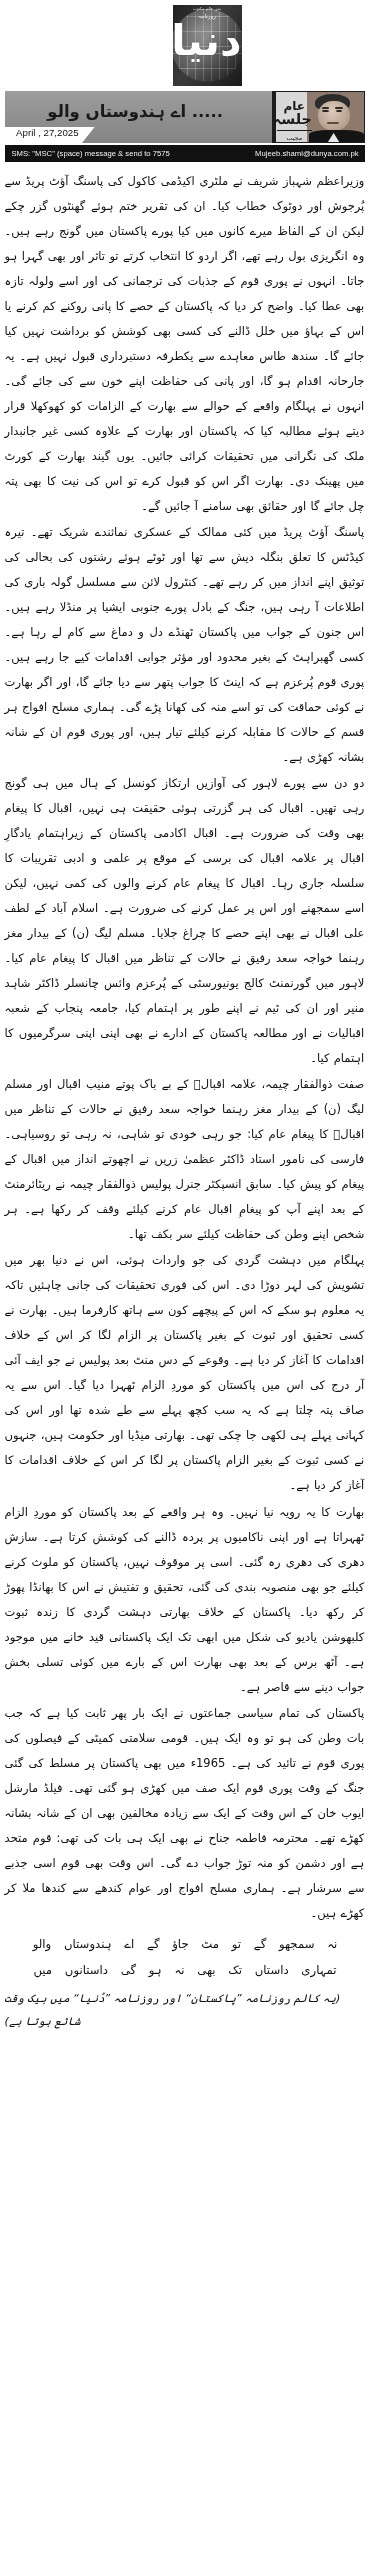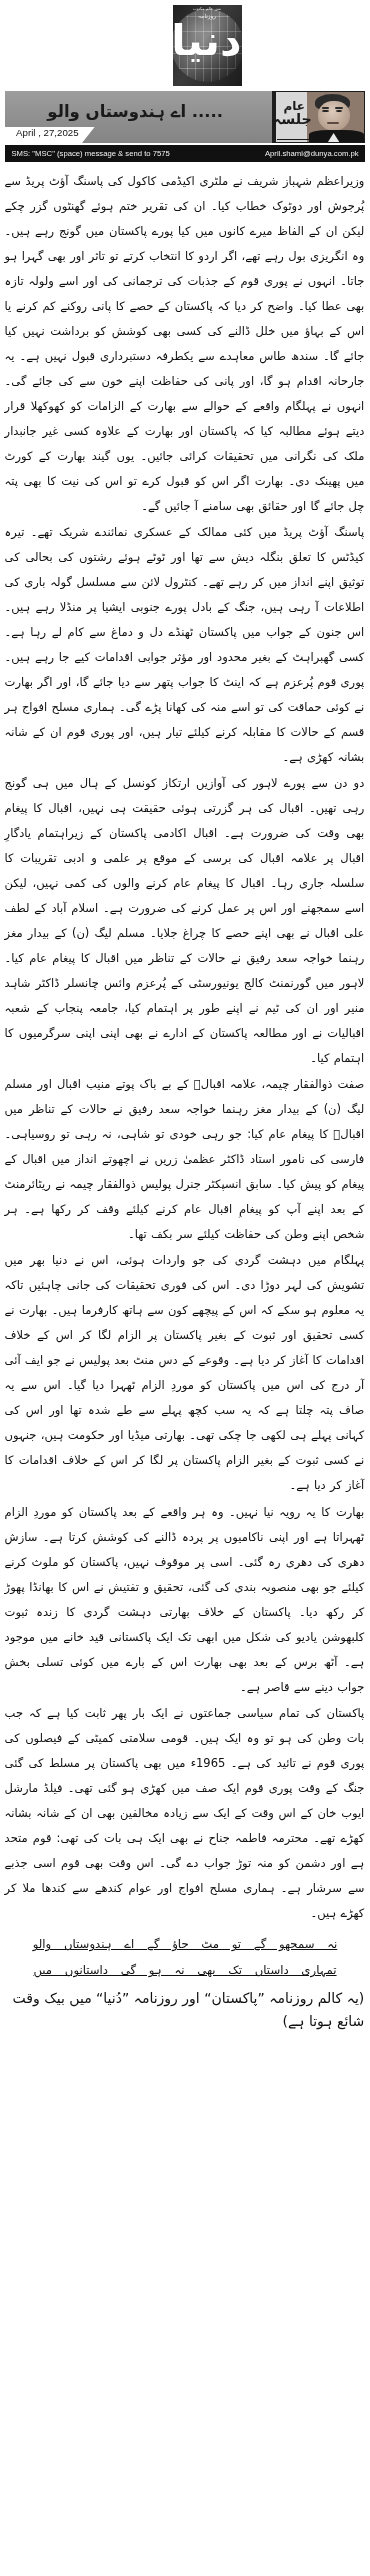--- a/index.html
+++ b/index.html
@@ -246,21 +246,21 @@
     font-weight: bold;
     line-height: 12px;
     font-family: "DejaVu Sans", "Liberation Sans", sans-serif;
   }
   .brand-jalsa {
     font-size: 14.2px;
     font-weight: bold;
     line-height: 15px;
     font-family: "DejaVu Sans", "Liberation Sans", sans-serif;
     border-bottom: 1.1px solid #1a1a1a;
-    padding-bottom: 12px;
+    padding-bottom: 3px;
   }
   .brand-name {
     font-size: 6.3px;
     line-height: 9px;
     margin-top: 2.3px;
     font-family: "DejaVu Sans", "Liberation Sans", sans-serif;
   }
   .brand-spine {
     position: absolute;
     left: 0;
@@ -308,34 +308,34 @@
     text-align: justify;
   }
   .verse {
     margin: 5.7px 8px 3.4px 8px;
     direction: rtl;
     text-align: center;
     color: #101010;
     font-family: "DejaVu Sans", "Liberation Sans", sans-serif;
     font-size: 11.7px;
     line-height: 26px;
-    text-decoration: underline;
   }
   .verse .vline {
     display: block;
     word-spacing: 9px;
   }
   .footnote {
     margin: 3.4px 5.7px 0 4.6px;
     direction: rtl;
-    text-align: right;
+    text-align: left;
     color: #101010;
     font-family: "DejaVu Sans", "Liberation Sans", sans-serif;
-    font-size: 14px;
+    font-size: 11px;
     line-height: 23px;
+    font-style: italic;
   }
 </style>
 </head>
 <body>
 
 <div class="page">
 
   <div class="masthead">
     <div class="logo-box">
       <div class="logo-globe"></div>
@@ -369,21 +369,21 @@
       <div class="column-brand">
         <div class="brand-aam">عام</div>
         <div class="brand-jalsa">جلسہ</div>
         <div class="brand-name">مجیب الرحمن شامی</div>
       </div>
     </div>
   </div>
 
   <div class="contact-bar">
     <span class="contact-sms">SMS: "MSC" (space) message &amp; send to 7575</span>
-    <span class="contact-mail">April.shami@dunya.com.pk</span>
+    <span class="contact-mail">Mujeeb.shami@dunya.com.pk</span>
   </div>
 
   <div class="article" id="article-body">
       <p>وزیراعظم شہباز شریف نے ملٹری اکیڈمی کاکول کی پاسنگ آؤٹ پریڈ سے پُرجوش اور دوٹوک خطاب کیا۔ ان کی تقریر ختم ہوئے گھنٹوں گزر چکے لیکن ان کے الفاظ میرے کانوں میں کیا پورے پاکستان میں گونج رہے ہیں۔ وہ انگریزی بول رہے تھے، اگر اردو کا انتخاب کرتے تو تاثر اور بھی گہرا ہو جاتا۔ انہوں نے پوری قوم کے جذبات کی ترجمانی کی اور اسے ولولہ تازہ بھی عطا کیا۔ واضح کر دیا کہ پاکستان کے حصے کا پانی روکنے کم کرنے یا اس کے بہاؤ میں خلل ڈالنے کی کسی بھی کوشش کو برداشت نہیں کیا جائے گا۔ سندھ طاس معاہدے سے یکطرفہ دستبرداری قبول نہیں ہے۔ یہ جارحانہ اقدام ہو گا، اور پانی کی حفاظت اپنے خون سے کی جائے گی۔ انہوں نے پہلگام واقعے کے حوالے سے بھارت کے الزامات کو کھوکھلا قرار دیتے ہوئے مطالبہ کیا کہ پاکستان اور بھارت کے علاوہ کسی غیر جانبدار ملک کی نگرانی میں تحقیقات کرائی جائیں۔ یوں گیند بھارت کے کورٹ میں پھینک دی۔ بھارت اگر اس کو قبول کرے تو اس کی نیت کا بھی پتہ چل جائے گا اور حقائق بھی سامنے آ جائیں گے۔</p>
       <p>پاسنگ آؤٹ پریڈ میں کئی ممالک کے عسکری نمائندے شریک تھے۔ تیرہ کیڈٹس کا تعلق بنگلہ دیش سے تھا اور ٹوٹے ہوئے رشتوں کی بحالی کی توثیق اپنے انداز میں کر رہے تھے۔ کنٹرول لائن سے مسلسل گولہ باری کی اطلاعات آ رہی ہیں، جنگ کے بادل پورے جنوبی ایشیا پر منڈلا رہے ہیں۔ اس جنون کے جواب میں پاکستان ٹھنڈے دل و دماغ سے کام لے رہا ہے۔ کسی گھبراہٹ کے بغیر محدود اور مؤثر جوابی اقدامات کیے جا رہے ہیں۔ پوری قوم پُرعزم ہے کہ اینٹ کا جواب پتھر سے دیا جائے گا، اور اگر بھارت نے کوئی حماقت کی تو اسے منہ کی کھانا پڑے گی۔ ہماری مسلح افواج ہر قسم کے حالات کا مقابلہ کرنے کیلئے تیار ہیں، اور پوری قوم ان کے شانہ بشانہ کھڑی ہے۔</p>
       <p>دو دن سے پورے لاہور کی آوازیں ارتکاز کونسل کے ہال میں ہی گونج رہی تھیں۔ اقبال کی ہر گزرتی ہوئی حقیقت ہی نہیں، اقبال کا پیغام بھی وقت کی ضرورت ہے۔ اقبال اکادمی پاکستان کے زیراہتمام یادگارِ اقبال پر علامہ اقبال کی برسی کے موقع پر علمی و ادبی تقریبات کا سلسلہ جاری رہا۔ اقبال کا پیغام عام کرنے والوں کی کمی نہیں، لیکن اسے سمجھنے اور اس پر عمل کرنے کی ضرورت ہے۔ اسلام آباد کے لطف علی اقبال نے بھی اپنے حصے کا چراغ جلایا۔ مسلم لیگ (ن) کے بیدار مغز رہنما خواجہ سعد رفیق نے حالات کے تناظر میں اقبال کا پیغام عام کیا۔ لاہور میں گورنمنٹ کالج یونیورسٹی کے پُرعزم وائس چانسلر ڈاکٹر شاہد منیر اور ان کی ٹیم نے اپنے طور پر اہتمام کیا، جامعہ پنجاب کے شعبہ اقبالیات نے اور مطالعہ پاکستان کے ادارے نے بھی اپنی اپنی سرگرمیوں کا اہتمام کیا۔</p>
       <p>صفت ذوالفقار چیمہ، علامہ اقبالؒ کے بے باک پوتے منیب اقبال اور مسلم لیگ (ن) کے بیدار مغز رہنما خواجہ سعد رفیق نے حالات کے تناظر میں اقبالؒ کا پیغام عام کیا: جو رہی خودی تو شاہی، نہ رہی تو روسیاہی۔ فارسی کی نامور استاد ڈاکٹر عظمیٰ زریں نے اچھوتے انداز میں اقبال کے پیغام کو پیش کیا۔ سابق انسپکٹر جنرل پولیس ذوالفقار چیمہ نے ریٹائرمنٹ کے بعد اپنے آپ کو پیغامِ اقبال عام کرنے کیلئے وقف کر رکھا ہے۔ ہر شخص اپنے وطن کی حفاظت کیلئے سر بکف تھا۔</p>
       <p>پہلگام میں دہشت گردی کی جو واردات ہوئی، اس نے دنیا بھر میں تشویش کی لہر دوڑا دی۔ اس کی فوری تحقیقات کی جانی چاہئیں تاکہ یہ معلوم ہو سکے کہ اس کے پیچھے کون سے ہاتھ کارفرما ہیں۔ بھارت نے کسی تحقیق اور ثبوت کے بغیر پاکستان پر الزام لگا کر اس کے خلاف اقدامات کا آغاز کر دیا ہے۔ وقوعے کے دس منٹ بعد پولیس نے جو ایف آئی آر درج کی اس میں پاکستان کو موردِ الزام ٹھہرا دیا گیا۔ اس سے یہ صاف پتہ چلتا ہے کہ یہ سب کچھ پہلے سے طے شدہ تھا اور اس کی کہانی پہلے ہی لکھی جا چکی تھی۔ بھارتی میڈیا اور حکومت ہیں، جنہوں نے کسی ثبوت کے بغیر الزام پاکستان پر لگا کر اس کے خلاف اقدامات کا آغاز کر دیا ہے۔</p>
       <p>بھارت کا یہ رویہ نیا نہیں۔ وہ ہر واقعے کے بعد پاکستان کو موردِ الزام ٹھہراتا ہے اور اپنی ناکامیوں پر پردہ ڈالنے کی کوشش کرتا ہے۔ سازش دھری کی دھری رہ گئی۔ اسی پر موقوف نہیں، پاکستان کو ملوث کرنے کیلئے جو بھی منصوبہ بندی کی گئی، تحقیق و تفتیش نے اس کا بھانڈا پھوڑ کر رکھ دیا۔ پاکستان کے خلاف بھارتی دہشت گردی کا زندہ ثبوت کلبھوشن یادیو کی شکل میں ابھی تک ایک پاکستانی قید خانے میں موجود ہے۔ آٹھ برس کے بعد بھی بھارت اس کے بارے میں کوئی تسلی بخش جواب دینے سے قاصر ہے۔</p>
       <p>پاکستان کی تمام سیاسی جماعتوں نے ایک بار پھر ثابت کیا ہے کہ جب بات وطن کی ہو تو وہ ایک ہیں۔ قومی سلامتی کمیٹی کے فیصلوں کی پوری قوم نے تائید کی ہے۔ 1965ء میں بھی پاکستان پر مسلط کی گئی جنگ کے وقت پوری قوم ایک صف میں کھڑی ہو گئی تھی۔ فیلڈ مارشل ایوب خان کے اس وقت کے ایک سے زیادہ مخالفین بھی ان کے شانہ بشانہ کھڑے تھے۔ محترمہ فاطمہ جناح نے بھی ایک ہی بات کی تھی: قوم متحد ہے اور دشمن کو منہ توڑ جواب دے گی۔ اس وقت بھی قوم اسی جذبے سے سرشار ہے۔ ہماری مسلح افواج اور عوام کندھے سے کندھا ملا کر کھڑے ہیں۔</p>

